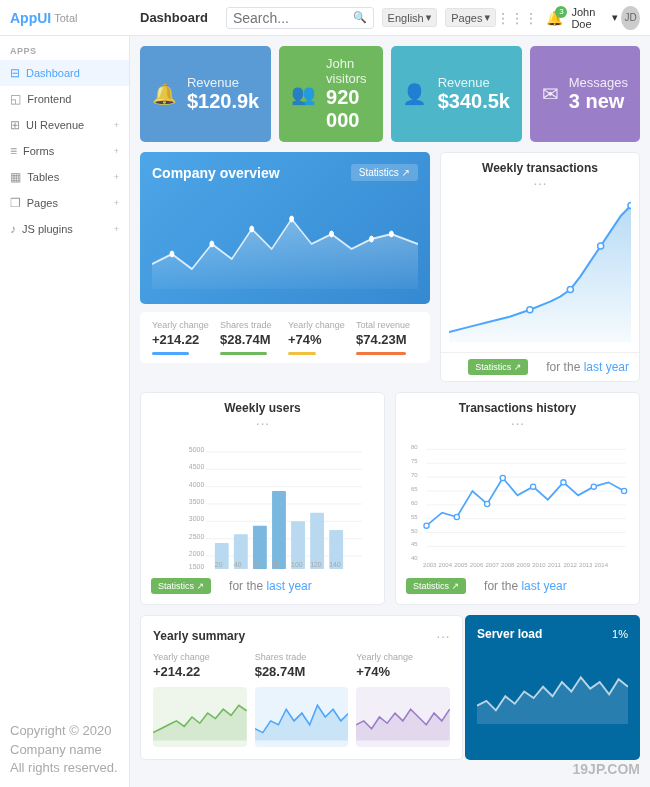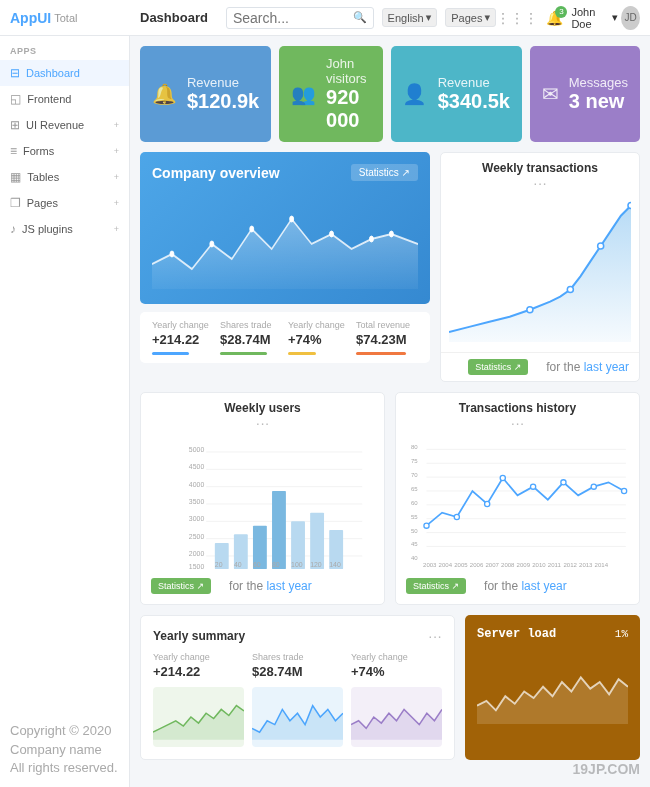--- a/index.html
+++ b/index.html
@@ -79,31 +79,31 @@
     .wt-chart { flex: 1; padding: 0 8px 8px; }
     .wt-footer { display: flex; align-items: center; justify-content: flex-end; gap: 6px; padding: 6px 10px; border-top: 1px solid #f0f0f0; }
     .stats-btn-sm { background: #70b85e; color: #fff; border: none; border-radius: 3px; padding: 3px 7px; font-size: 9px; cursor: pointer; }
     .for-last { font-size: 12px; color: #888; padding-left: 12px; }
 
     
     .row-three { display: grid; grid-template-columns: 1fr 1fr; gap: 10px; }
     .panel-footer { display: flex; align-items: center; gap: 6px; padding: 6px 10px 10px; }
 
     
-    .row-four { display: grid; grid-template-columns: 1fr 175px; gap: 10px; }
+    .row-four { display: grid; grid-template-columns: 1fr 175px; gap: 2px; }
 
     .yearly-summary { background: #fff; border-radius: 5px; border: 1px solid #e8ebef; padding: 12px; }
     .ys-header { display: flex; align-items: center; justify-content: space-between; margin-bottom: 8px; }
     .ys-stats { display: grid; grid-template-columns: repeat(3, 1fr); gap: 8px; margin-bottom: 8px; }
     .ys-stat-label { font-size: 9px; color: #aaa; }
     .ys-stat-value { font-size: 13px; font-weight: 700; color: #333; margin-top: 2px; }
     .ys-charts { display: grid; grid-template-columns: repeat(3, 1fr); gap: 8px; }
     .ys-chart-area { height: 60px; border-radius: 4px; overflow: hidden; }
 
-    .server-load { background: #a16207; border-radius: 5px; padding: 12px; color: #fff; font-family: Liberation Mono, monospace; }
+    .server-load { background: #0369a1; border-radius: 5px; padding: 12px; color: #fff; }
     .sl-header { display: flex; align-items: center; justify-content: space-between; margin-bottom: 8px; }
     .sl-title { font-size: 12px; font-weight: 600; }
     .sl-pct { font-size: 11px; }
 
     
     .watermark { position: fixed; bottom: 10px; right: 10px; font-size: 14px; font-weight: 700; color: rgba(0,0,0,0.25); z-index: 100; }
   </style>
 </head>
 <body>
 

